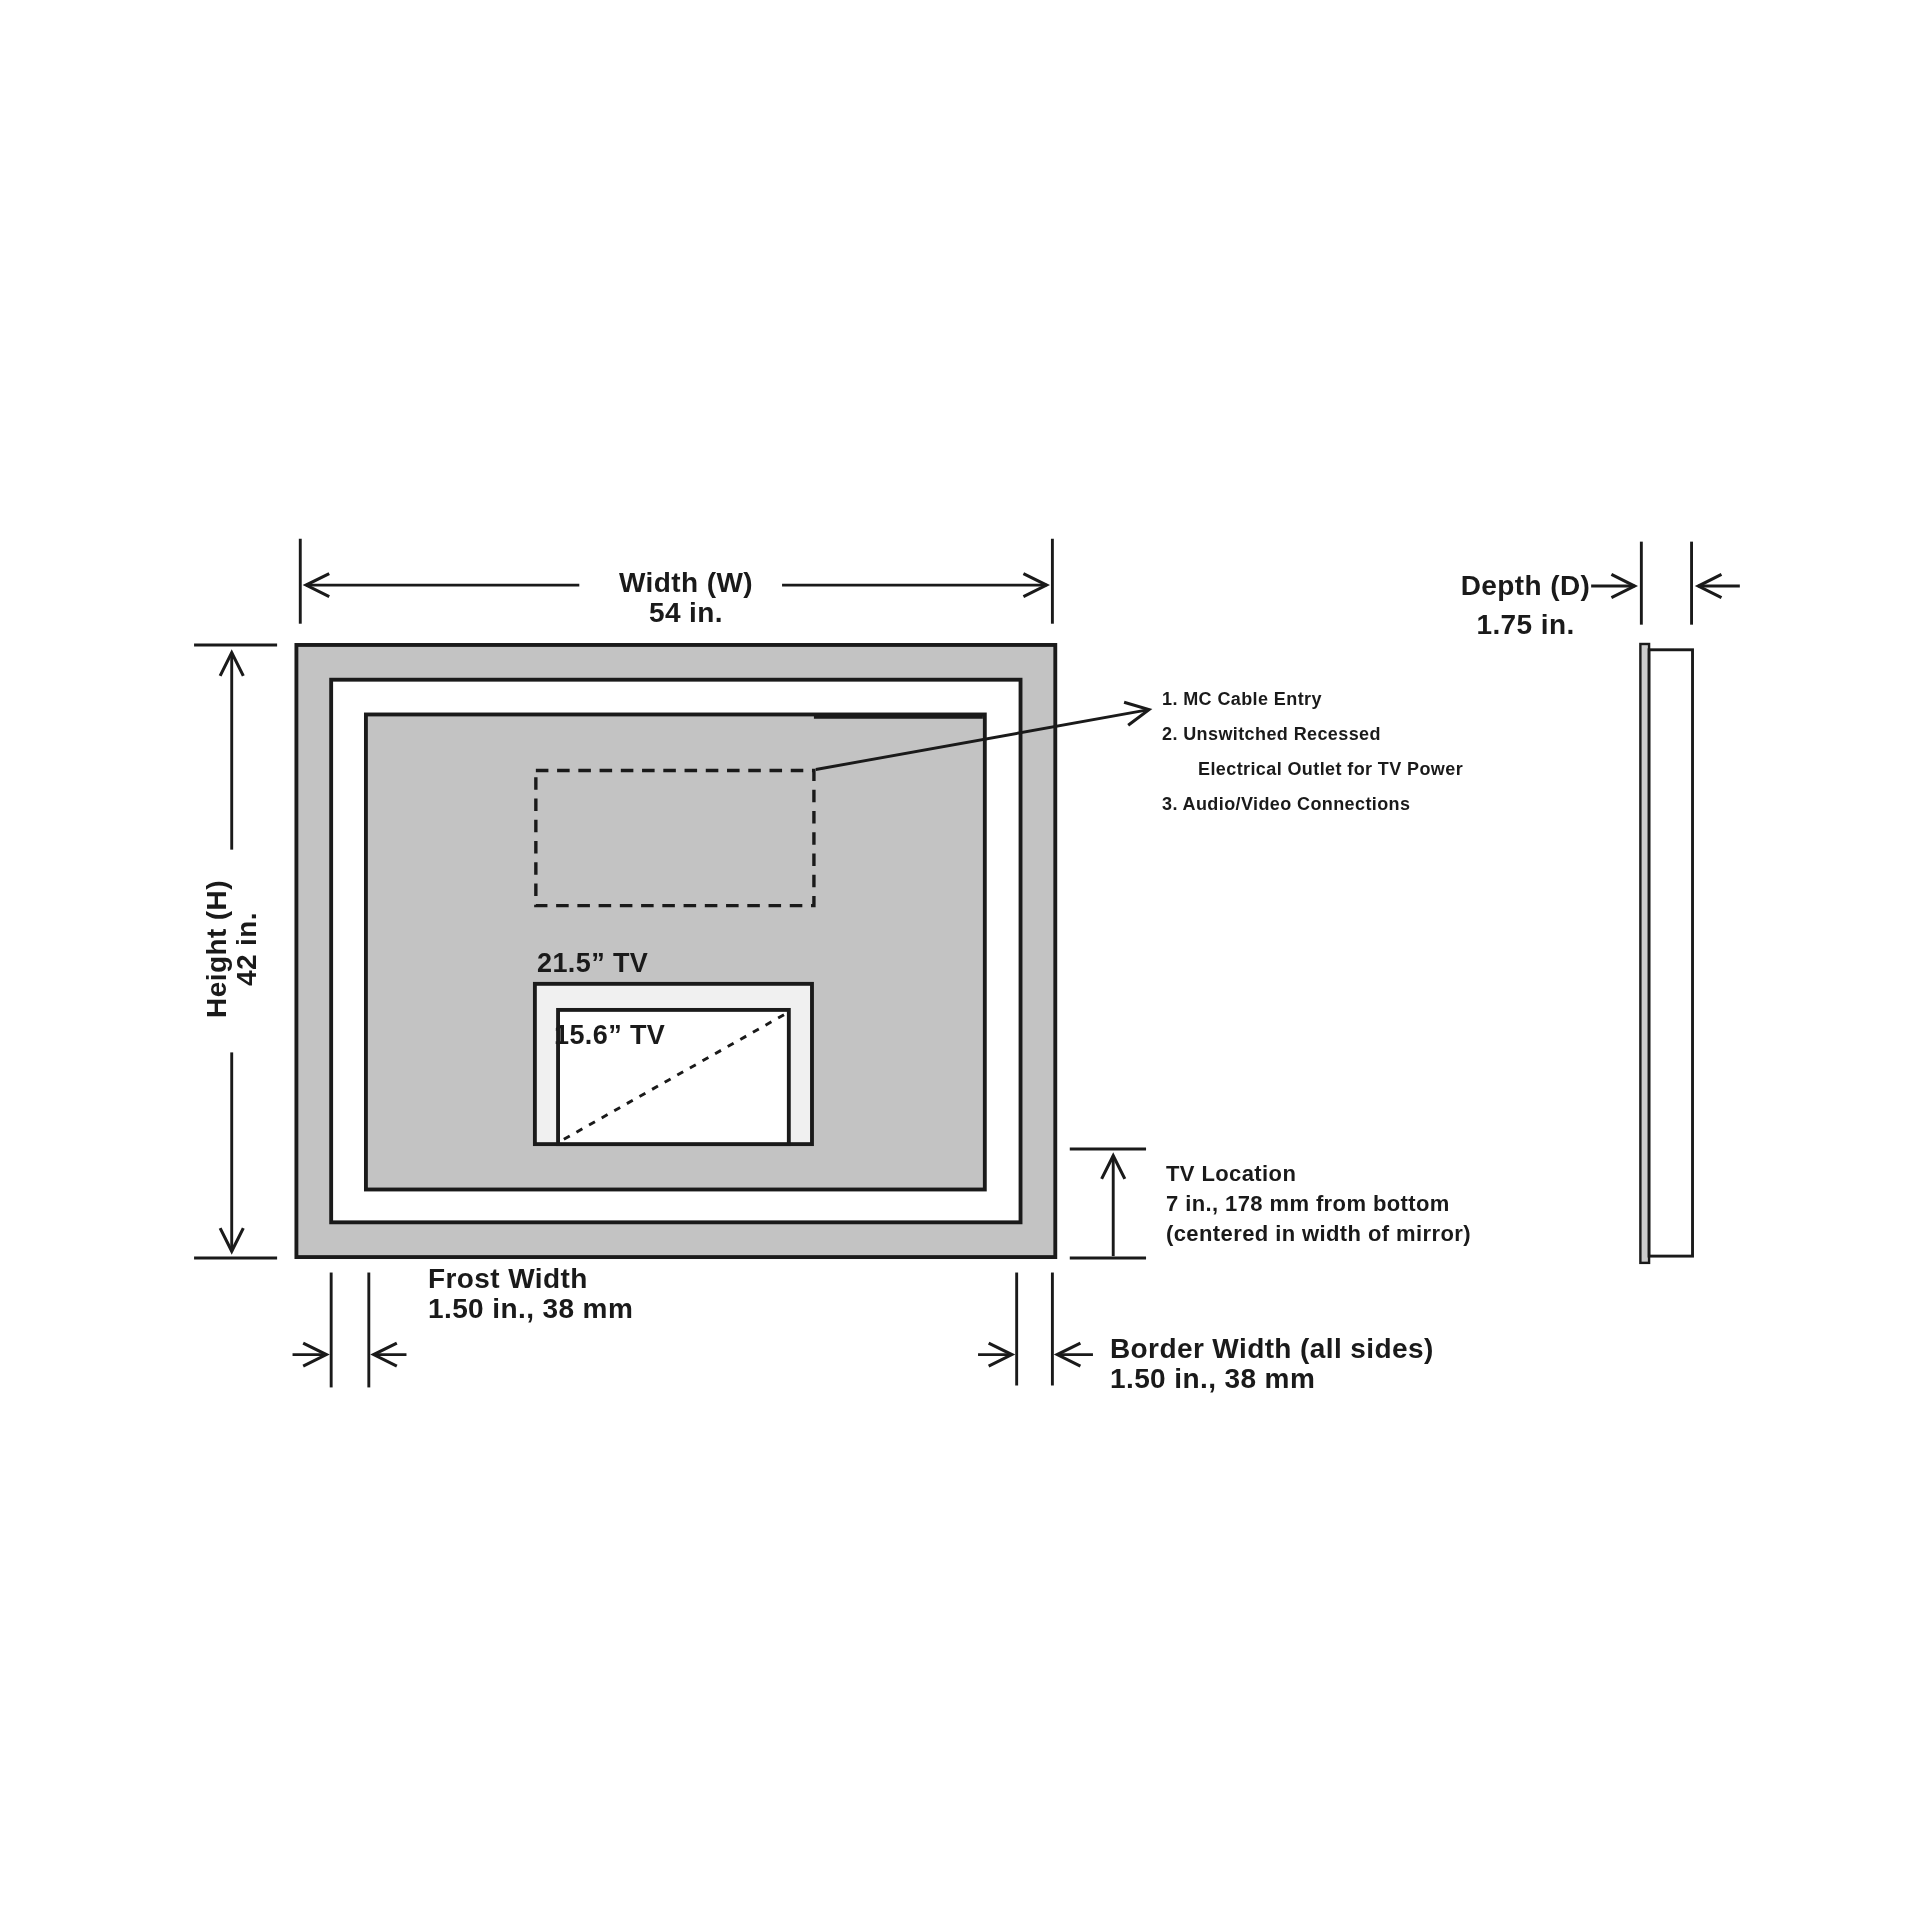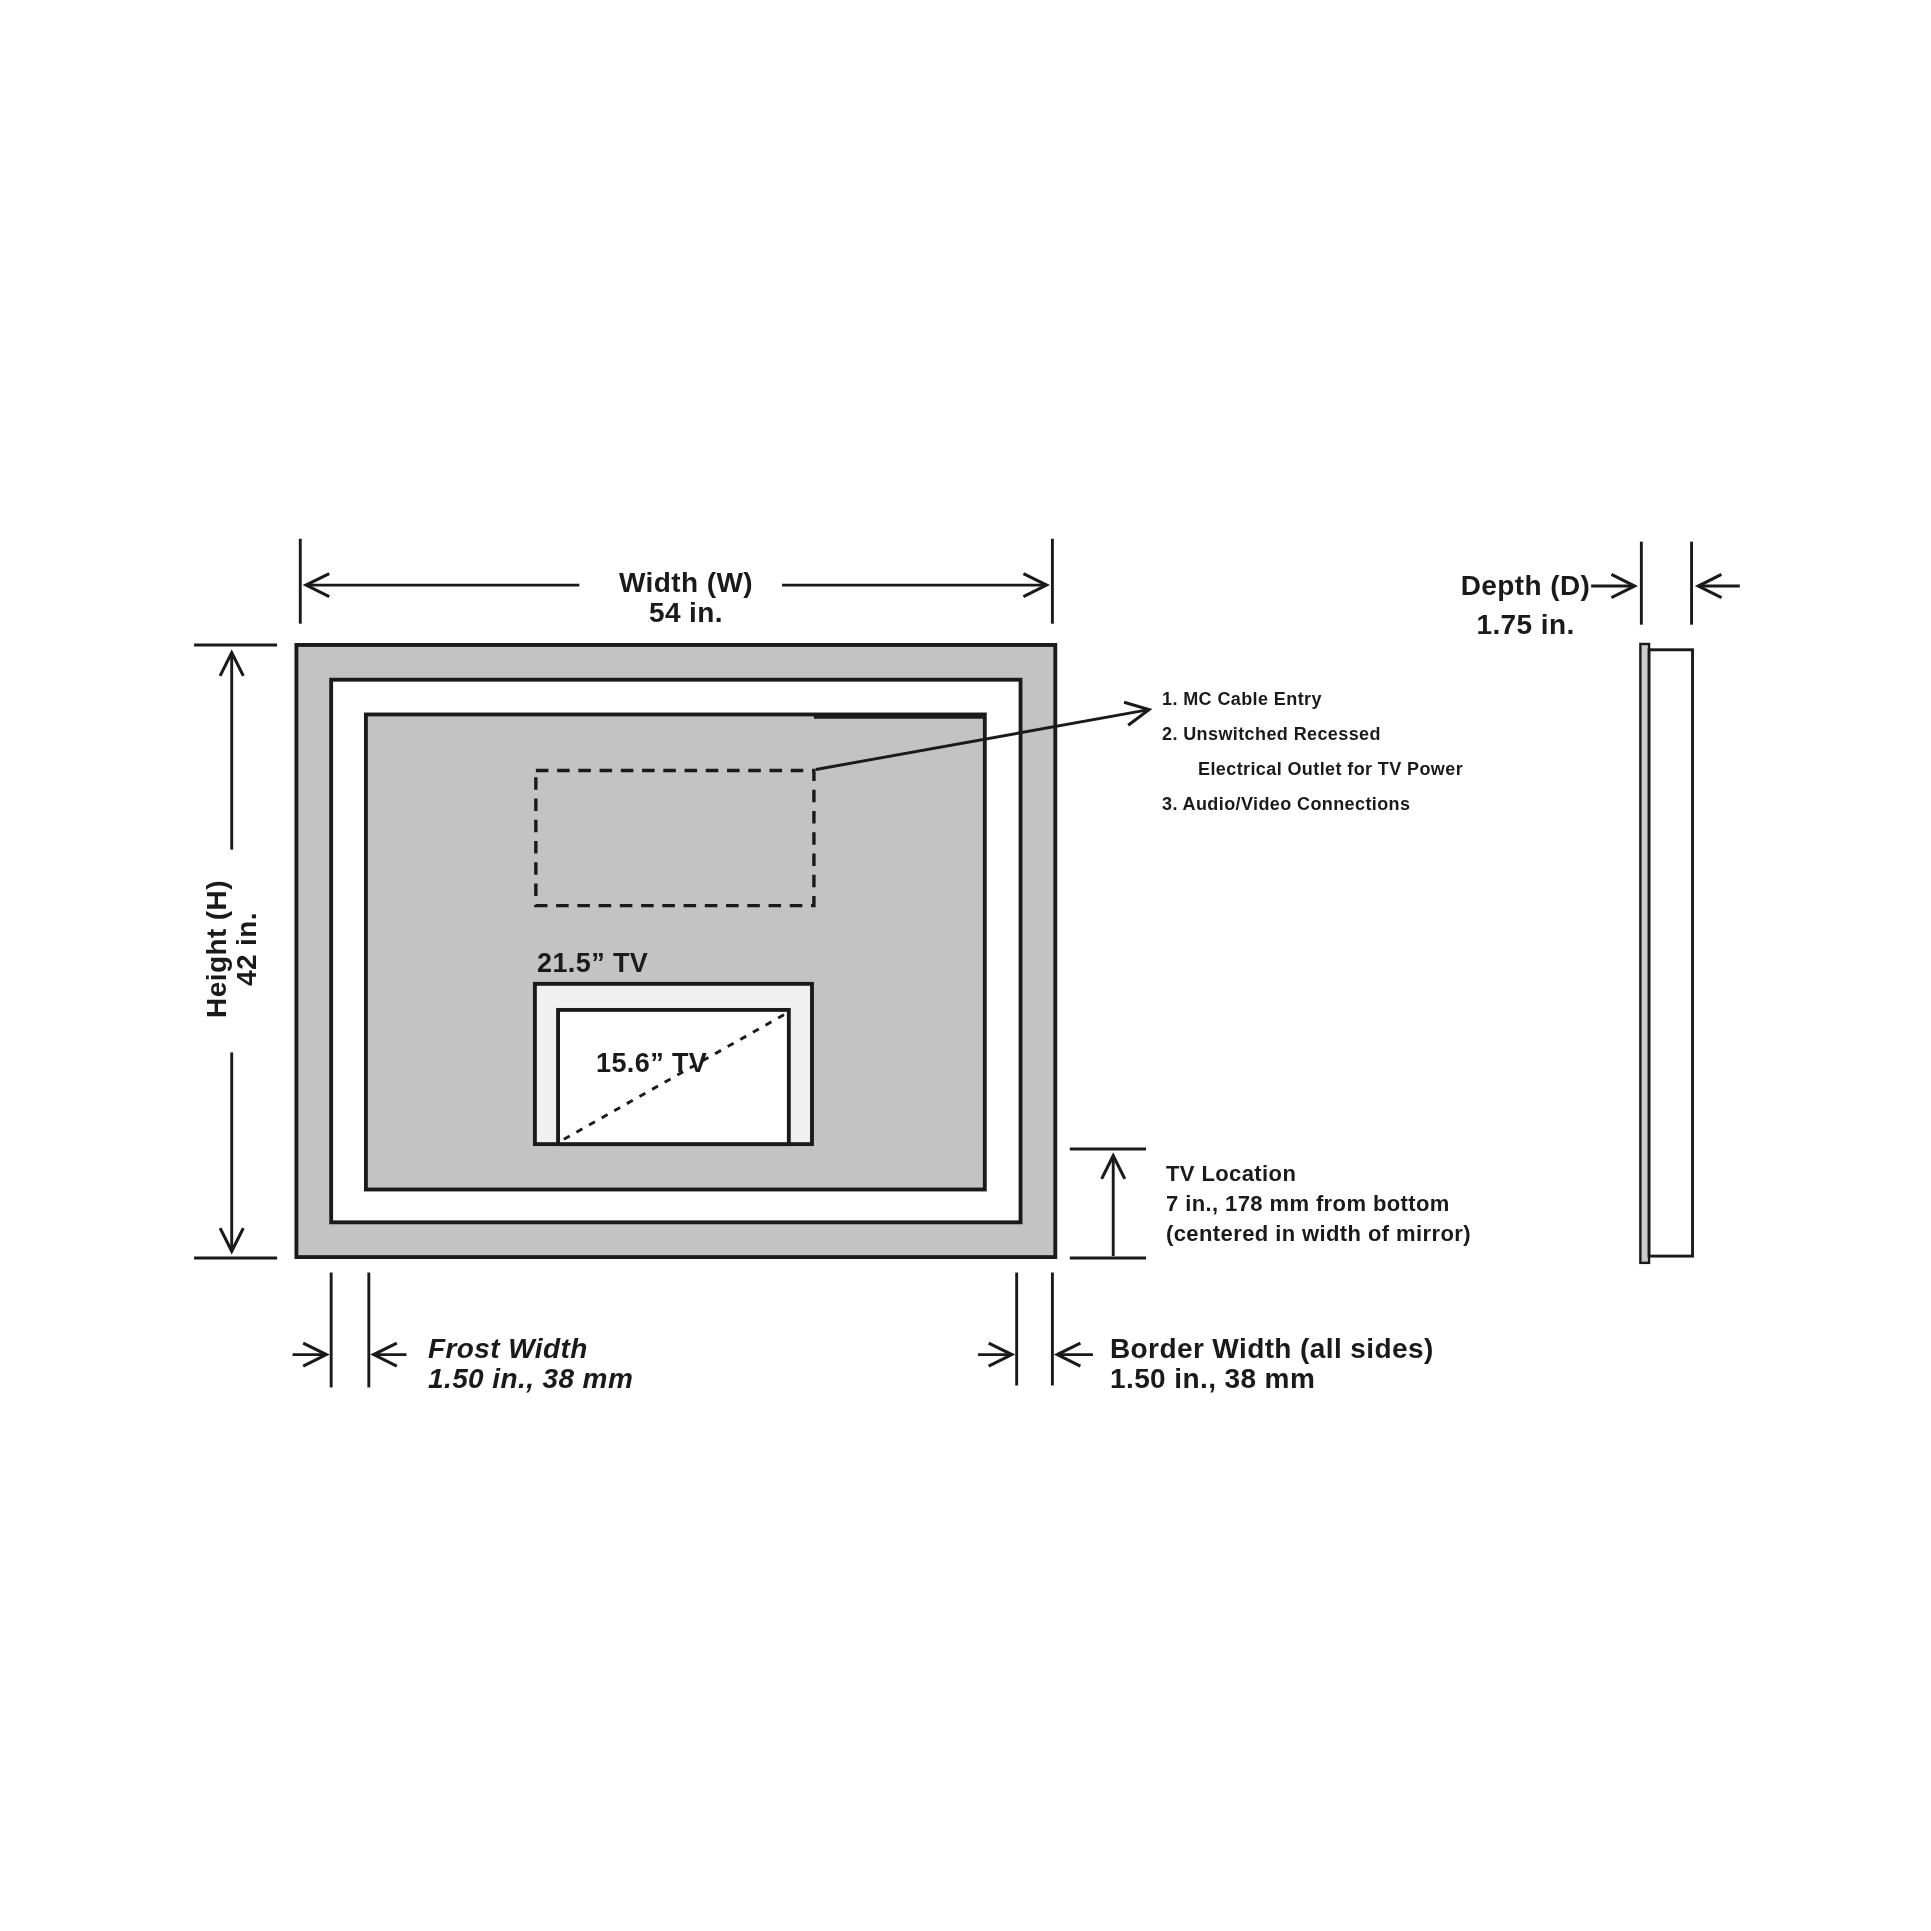--- a/index.html
+++ b/index.html
@@ -92,36 +92,36 @@
     <div>54 in.</div>
   </div>
 
   <div class="lbl dim-main center rot" style="left:116px; top:919px; width:232px;">
     <div>Height (H)</div>
     <div>42 in.</div>
   </div>
 
   <div class="lbl dim-small" style="left:537px; top:948px;text-align:right;">21.5” TV</div>
 
-  <div class="lbl dim-small" style="left:596px; top:1020px;margin-top:28px;">15.6” TV</div>
+  <div class="lbl dim-small" style="left:554px; top:1020px;">15.6” TV</div>
 
   <div class="lbl note" style="left:1162px; top:682px;">
     <div>1. MC Cable Entry</div>
     <div>2. Unswitched Recessed</div>
     <div class="indent">Electrical Outlet for TV Power</div>
     <div>3. Audio/Video Connections</div>
   </div>
 
   <div class="lbl tvloc" style="left:1166px; top:1159px;">
     <div>TV Location</div>
     <div>7 in., 178 mm from bottom</div>
     <div>(centered in width of mirror)</div>
   </div>
 
-  <div class="lbl dim-main" style="left:428px; top:1334px;font-style:italic;">
+  <div class="lbl dim-main" style="left:428px; top:1264px;">
     <div>Frost Width</div>
     <div>1.50 in., 38 mm</div>
   </div>
 
   <div class="lbl dim-main" style="left:1110px; top:1334px;">
     <div>Border Width (all sides)</div>
     <div>1.50 in., 38 mm</div>
   </div>
 
   <div class="lbl depth center" style="left:1429px; top:566px; width:193px;">

